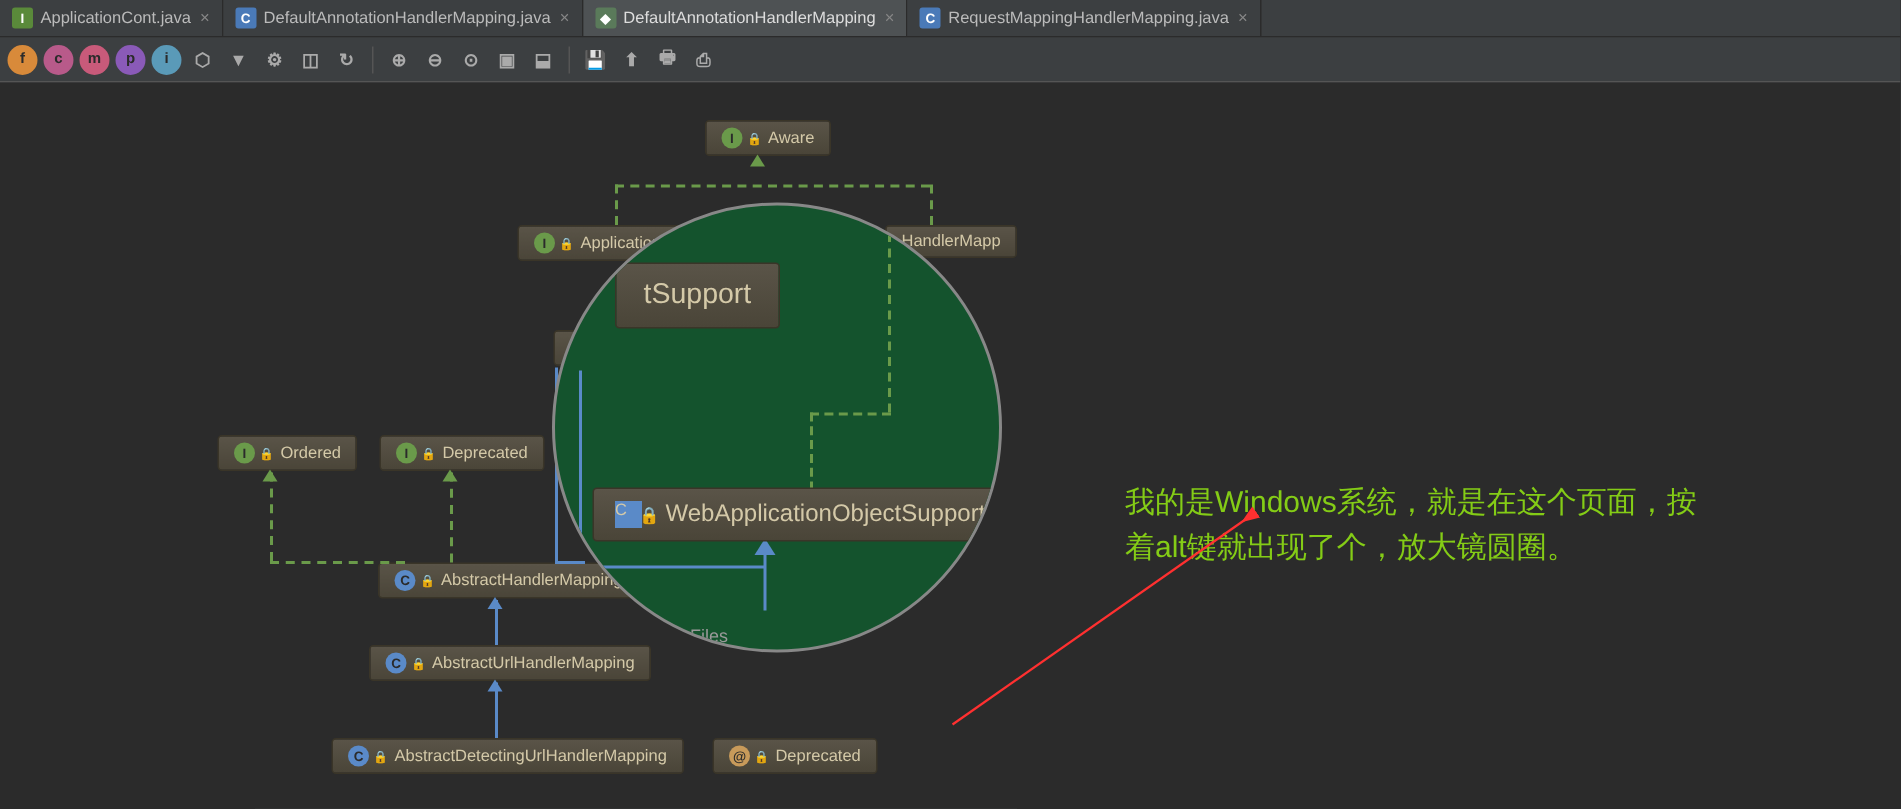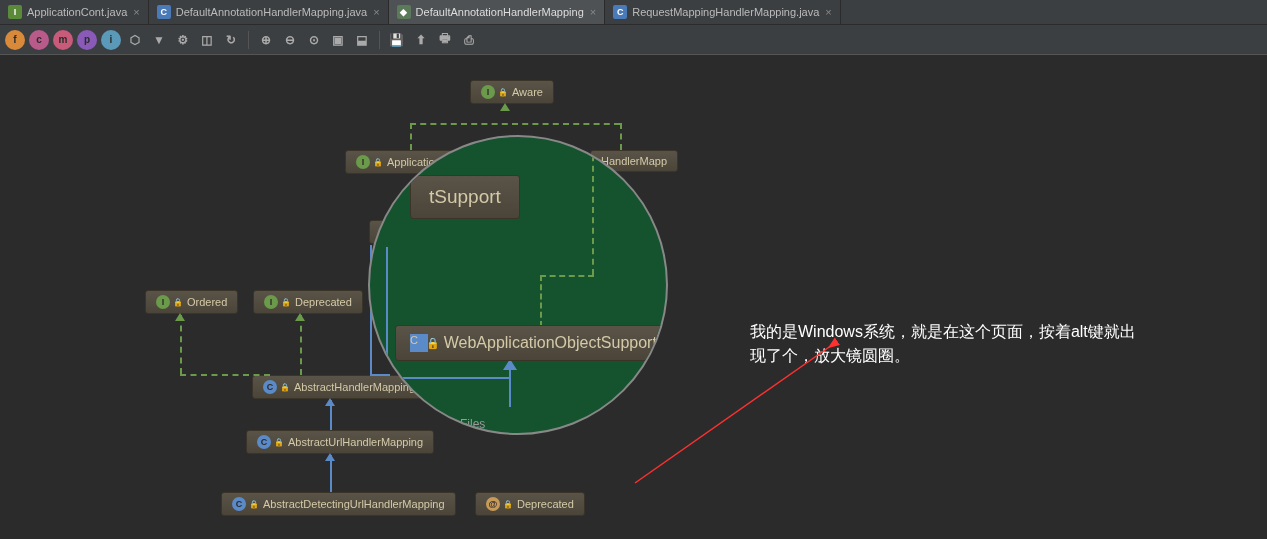--- a/index.html
+++ b/index.html
@@ -29,21 +29,21 @@
 .hline{position:absolute;pointer-events:none}
 .hline.solid-bh{border-top:2px solid #5a8ac8}
 .hline.dash-gh{border-top:2px dashed #6a9a4a}
 .arrow{position:absolute;width:0;height:0;border-left:5px solid transparent;border-right:5px solid transparent}
 .arrow.ab{border-bottom:8px solid #5a8ac8}
 .arrow.ag{border-bottom:8px solid #6a9a4a}
 .mag{position:absolute;width:300px;height:300px;border:2px solid #888;border-radius:50%;left:368px;top:80px;overflow:hidden;background:#14532d;z-index:10}
 .mag-content{position:relative;width:100%;height:100%}
 .mag-node{position:absolute;background:linear-gradient(#5a5448,#4a4538);border:1px solid #3a3528;border-radius:3px;padding:8px 14px;display:flex;align-items:center;font-size:16px;color:#d4c9a8;white-space:nowrap}
 .mag-files{position:absolute;color:#999;font-size:12px}
-.annotation{position:absolute;color:#ffffff;font-size:16px;line-height:1.5}
+.annotation{position:absolute;color:#84cc16;font-size:20px;line-height:1.5}
 .annot-arrow{position:absolute;z-index:5;pointer-events:none}
 </style>
 </head>
 <body>
 
 <div class="tabs">
   <div class="tab">
     <span class="tab-icon ic-i">I</span>
     <span>ApplicationCont.java</span>
     <span class="close">×</span>

